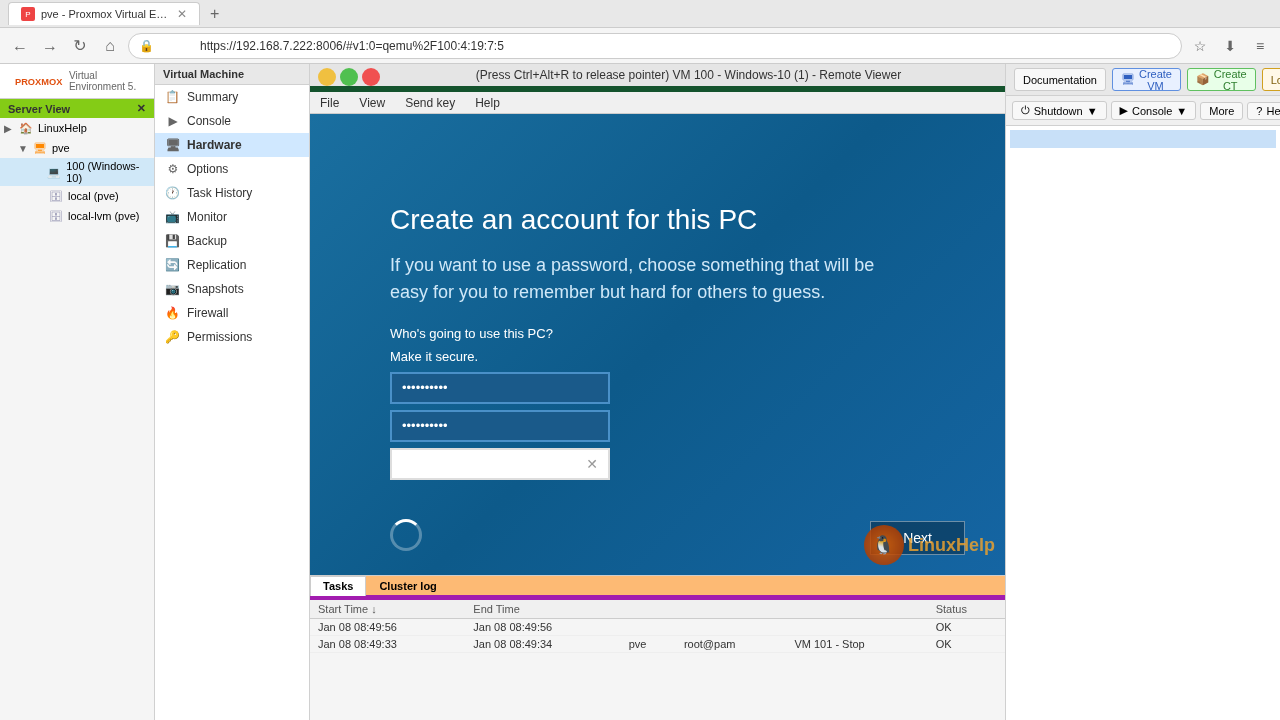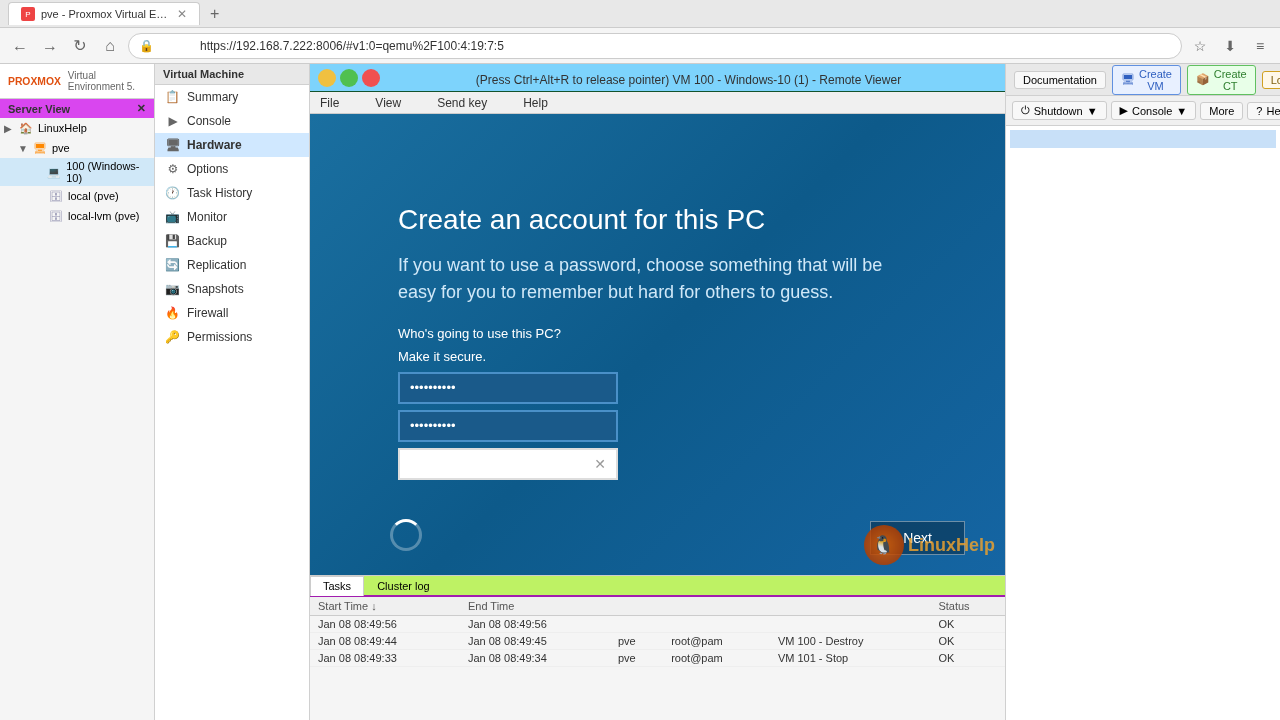--- a/index.html
+++ b/index.html
@@ -18,90 +18,90 @@
     .address-bar { flex: 1; display: flex; align-items: center; background: #fff; border: 1px solid #ccc; border-radius: 20px; padding: 2px 10px; gap: 4px; height: 26px; }
     .address-bar .lock-icon { color: #4a9; font-size: 12px; }
     .address-bar input { border: none; outline: none; flex: 1; font-size: 12px; color: #333; }
     .toolbar-action-btn { background: none; border: none; color: #666; cursor: pointer; font-size: 14px; width: 24px; height: 24px; display: flex; align-items: center; justify-content: center; }
 
     
     .main-layout { display: flex; height: calc(720px - 64px); }
 
     
     .proxmox-sidebar { width: 155px; background: #f5f5f5; border-right: 1px solid #d0d0d0; display: flex; flex-direction: column; flex-shrink: 0; }
-    .server-view-label { background: #d946ef; padding: 3px 8px; font-size: 11px; font-weight: bold; color: #333; display: flex; align-items: center; justify-content: space-between; }
+    .server-view-label { background: #84cc16; padding: 3px 8px; font-size: 11px; font-weight: bold; color: #333; display: flex; align-items: center; justify-content: space-between; }
     .tree-view { flex: 1; overflow-y: auto; }
     .tree-item { display: flex; align-items: center; padding: 2px 4px; cursor: pointer; font-size: 11px; }
     .tree-item.selected { background: #d0e8f8; }
     .tree-expand { width: 14px; color: #666; font-size: 10px; }
     .tree-icon { width: 16px; height: 16px; margin-right: 4px; display: flex; align-items: center; justify-content: center; }
     .datacenter-icon { color: #666; }
     .server-icon { color: #f80; }
     .vm-icon { color: #0a0; }
     .storage-icon { color: #88a; }
 
     
     .vm-panel { width: 155px; background: #fff; border-right: 1px solid #d0d0d0; display: flex; flex-direction: column; flex-shrink: 0; }
     .vm-panel-header { background: #e8e8e8; padding: 4px 8px; font-size: 11px; font-weight: bold; color: #333; border-bottom: 1px solid #d0d0d0; }
     .vm-menu { flex: 1; overflow-y: auto; }
     .vm-menu-item { display: flex; align-items: center; padding: 4px 10px; cursor: pointer; font-size: 12px; color: #333; gap: 6px; }
     .vm-menu-item.active { background: #d0e8ff; font-weight: bold; }
     .vm-menu-icon { width: 16px; height: 16px; display: flex; align-items: center; justify-content: center; color: #666; font-size: 12px; }
 
     
     .remote-viewer-wrapper { flex: 1; display: flex; flex-direction: column; position: relative; }
-    .remote-viewer-titlebar { background: #7dd3fc; border-bottom: 1px solid #14532d; display: flex; align-items: flex-end; padding: 4px 8px; height: 28px; }
+    .remote-viewer-titlebar { background: #e5e5e5; border-bottom: 6px solid #14532d; display: flex; align-items: flex-start; padding: 4px 8px; height: 28px; }
     .remote-viewer-title { flex: 1; text-align: center; font-size: 12px; color: #333; }
     .remote-viewer-controls { display: flex; gap: 4px; }
     .rv-btn { width: 18px; height: 18px; border-radius: 50%; border: none; cursor: pointer; font-size: 10px; display: flex; align-items: center; justify-content: center; }
     .rv-btn.minimize { background: #f0c040; }
     .rv-btn.maximize { background: #50c050; }
     .rv-btn.close { background: #f05050; }
-    .remote-viewer-menu { background: #f0f0f0; border-bottom: 1px solid #ccc; display: flex; gap: 16px; height: 22px; align-items: center; }
+    .remote-viewer-menu { background: #f0f0f0; border-bottom: 1px solid #ccc; display: flex; gap: 0; height: 22px; align-items: center; }
     .rv-menu-item { padding: 2px 10px; font-size: 12px; color: #333; cursor: pointer; }
     .remote-viewer-content { flex: 1; background: linear-gradient(135deg, #1a6fa0 0%, #0d5a8a 50%, #1565a3 100%); display: flex; flex-direction: column; align-items: flex-start; justify-content: center; padding: 40px 80px; position: relative; overflow: hidden; }
 
     
-    .win-setup { color: white; max-width: 500px; margin-left: 8px; }
+    .win-setup { color: white; max-width: 500px; }
     .win-setup h1 { font-size: 28px; font-weight: 300; margin-bottom: 16px; color: #fff; }
     .win-setup p { font-size: 18px; color: #d0e8f8; margin-bottom: 20px; line-height: 1.5; }
     .win-setup-label { font-size: 13px; color: #fff; margin-bottom: 8px; }
     .win-input { width: 220px; height: 32px; background: rgba(255,255,255,0.15); border: 2px solid #5ba8d8; padding: 4px 10px; color: #fff; font-size: 13px; outline: none; display: block; margin-bottom: 14px; }
     .win-input.active { background: rgba(255,255,255,0.2); border-color: #7fc8f8; }
     .win-input-password { width: 220px; height: 32px; background: #1a5a8a; border: 2px solid #4a90c8; padding: 4px 10px; color: #fff; font-size: 13px; outline: none; display: block; margin-bottom: 6px; }
     .win-input-hint { width: 220px; height: 32px; background: #fff; border: 2px solid #ddd; padding: 4px 10px; color: #333; font-size: 13px; outline: none; display: flex; align-items: center; justify-content: space-between; margin-bottom: 6px; }
     .hint-x { color: #999; font-size: 14px; cursor: pointer; }
     .win-next-btn { position: absolute; bottom: 20px; right: 40px; background: rgba(0,0,0,0.3); border: 1px solid rgba(255,255,255,0.4); color: #fff; padding: 8px 32px; font-size: 14px; cursor: pointer; }
     .win-spinner { position: absolute; bottom: 24px; left: 80px; width: 32px; height: 32px; border: 3px solid rgba(255,255,255,0.3); border-top-color: #fff; border-radius: 50%; }
 
     
     .proxmox-right { width: 275px; background: #f8f8f8; border-left: 1px solid #d0d0d0; display: flex; flex-direction: column; flex-shrink: 0; }
-    .proxmox-right-header { background: #e8e8e8; padding: 4px 8px; display: flex; align-items: center; gap: 6px; border-bottom: 1px solid #d0d0d0; height: 32px; }
+    .proxmox-right-header { background: #e8e8e8; padding: 4px 8px; display: flex; gap: 6px; border-bottom: 1px solid #d0d0d0; height: 32px; }
     .pve-btn { background: #f8f8f8; border: 1px solid #ccc; border-radius: 3px; padding: 2px 8px; font-size: 11px; cursor: pointer; display: flex; align-items: center; gap: 4px; }
     .pve-btn.blue { background: #e8f0ff; border-color: #6090e0; color: #3060c0; }
     .pve-btn.green { background: #e8ffe8; border-color: #60c060; color: #308030; }
     .pve-btn.logout { background: #fff8e8; border-color: #d0a020; color: #806010; }
 
     .proxmox-toolbar { background: #f0f0f0; border-bottom: 1px solid #d0d0d0; padding: 3px 6px; display: flex; align-items: center; gap: 4px; height: 30px; }
     .toolbar-btn { background: #f8f8f8; border: 1px solid #ccc; border-radius: 3px; padding: 2px 8px; font-size: 11px; cursor: pointer; display: flex; align-items: center; gap: 4px; white-space: nowrap; }
     .right-content { flex: 1; background: #fff; padding: 4px; }
 
     
     .bottom-panel { height: 145px; background: #f5f5f5; border-top: 1px solid #ccc; display: flex; flex-direction: column; flex-shrink: 0; width: 100%; }
-    .bottom-tabs { display: flex; border-bottom: 2px solid #a21caf; background: #bef264; }
+    .bottom-tabs { display: flex; border-bottom: 5px solid #a21caf; background: #fdba74; font-weight: bold; }
     .bottom-tab { padding: 3px 12px; font-size: 11px; cursor: pointer; border: 1px solid transparent; border-bottom: none; }
     .bottom-tab.active { background: #fff; border-color: #ccc; border-bottom-color: #fff; margin-bottom: -1px; }
     .bottom-table { flex: 1; overflow-y: auto; }
     .bottom-table table { width: 100%; border-collapse: collapse; font-size: 11px; }
     .bottom-table th { background: #f0f0f0; padding: 3px 8px; text-align: left; border-bottom: 1px solid #ccc; font-weight: normal; color: #555; cursor: pointer; }
     .bottom-table td { padding: 2px 8px; border-bottom: 1px solid #eee; color: #333; }
     .status-ok { color: #070; }
 
     
-    .proxmox-logo-container { display: flex; align-items: flex-start; gap: 4px; padding: 6px 8px; border-bottom: 1px solid #d0d0d0; background: #fff; }
+    .proxmox-logo-container { display: flex; align-items: flex-start; gap: 4px; padding: 6px 15px; border-bottom: 1px solid #d0d0d0; background: #fff; }
 
     
     .linuxhelp-watermark { position: absolute; bottom: 10px; right: 10px; opacity: 0.85; }
 
     @keyframes spin { to { transform: rotate(360deg); } }
     .spinning { animation: spin 1s linear infinite; }
   </style>
 </head>
 <body>
 
@@ -290,28 +290,20 @@
           <tbody id="tasks-tbody">
               <tr>
       <td>Jan 08 08:49:56</td>
       <td>Jan 08 08:49:56</td>
       <td></td>
       <td></td>
       <td></td>
       <td class="status-ok">OK</td>
     </tr>
               <tr>
-      <td>Jan 08 08:49:44</td>
-      <td>Jan 08 08:49:45</td>
-      <td>pve</td>
-      <td>root@pam</td>
-      <td>VM 100 - Destroy</td>
-      <td class="status-ok">OK</td>
-    </tr>
-              <tr>
       <td>Jan 08 08:49:33</td>
       <td>Jan 08 08:49:34</td>
       <td>pve</td>
       <td>root@pam</td>
       <td>VM 101 - Stop</td>
       <td class="status-ok">OK</td>
     </tr>
             </tbody>
         </table>
       </div>

